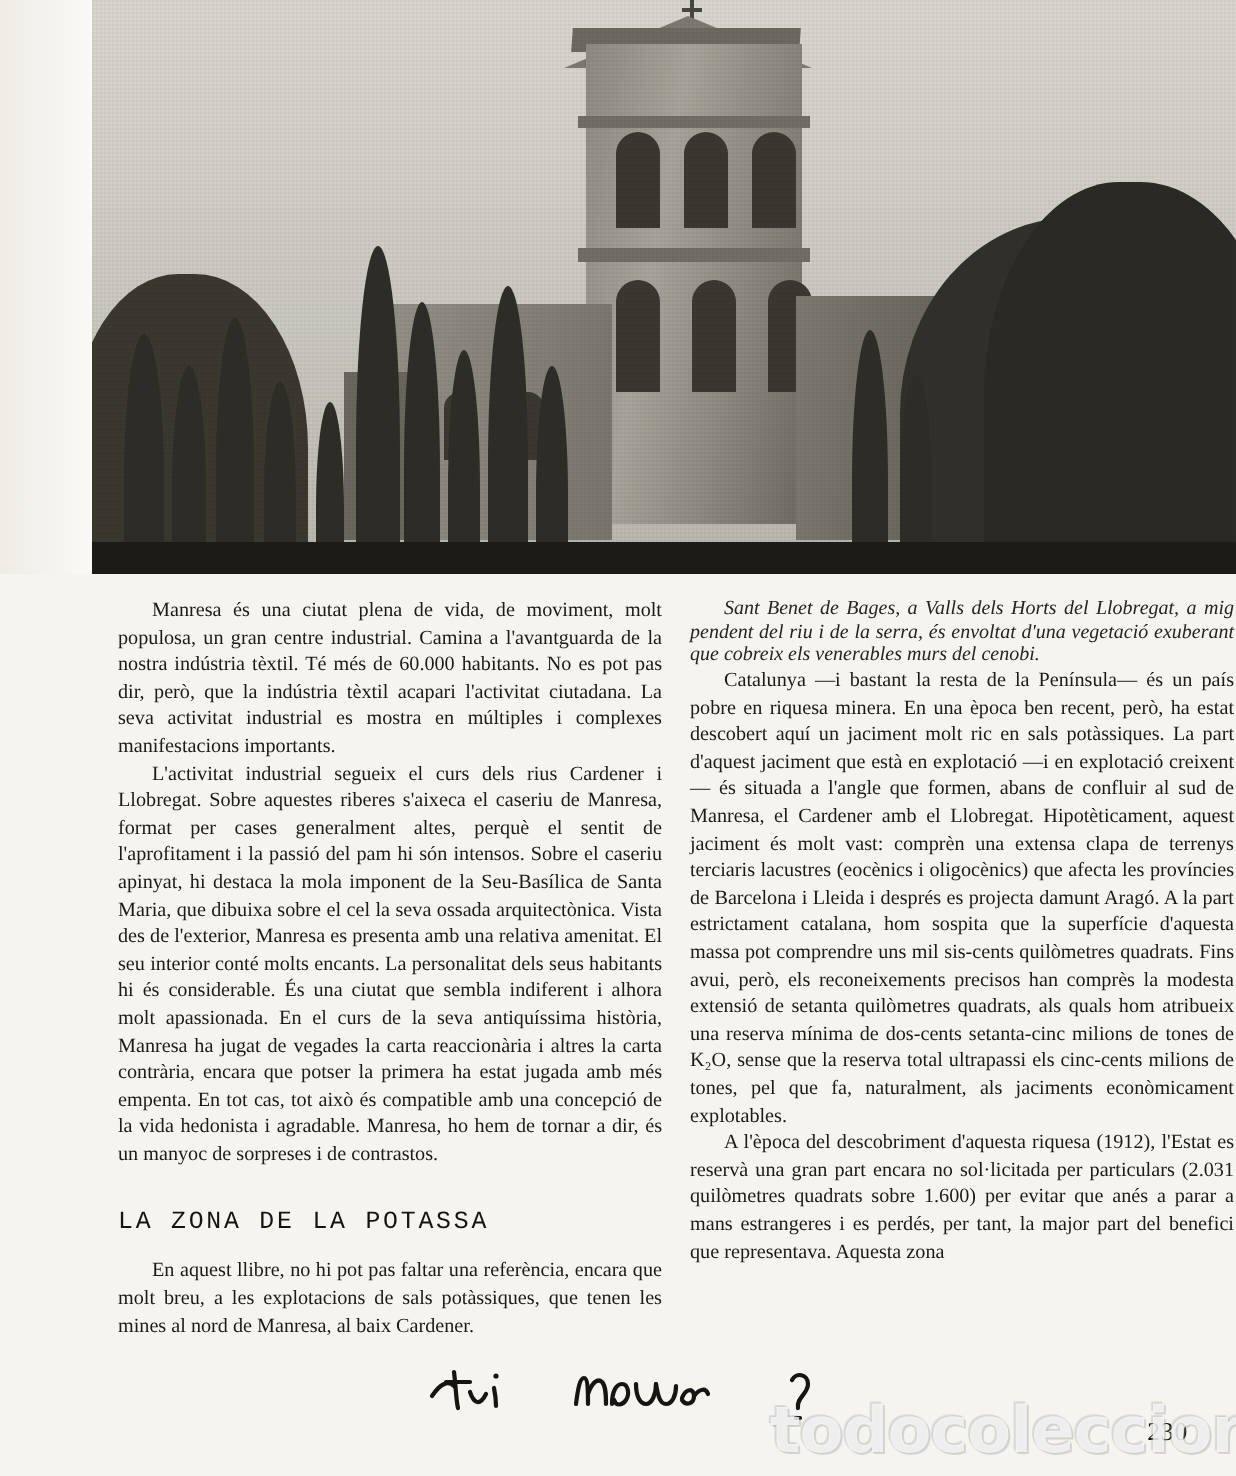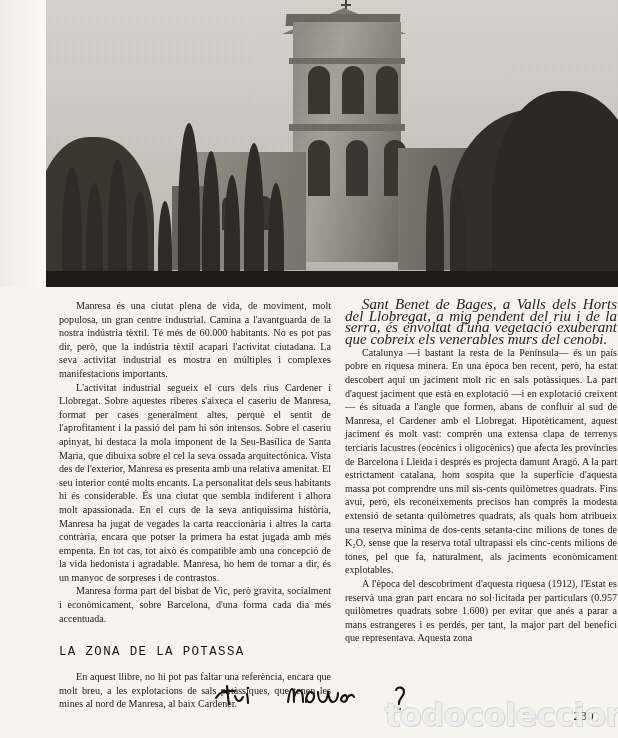--- a/index.html
+++ b/index.html
@@ -145,21 +145,21 @@
   .col p {
     margin: 0;
     text-indent: 17px;
     text-align: justify;
     text-justify: inter-word;
     hyphens: manual;
   }
   .caption {
     margin: 0 0 13px 0;
     font-style: italic;
-    font-size: 15px;
+    font-size: 10px;
     line-height: 11.7px;
     text-indent: 17px;
     text-align: justify;
     color: #262320;
   }
   h2.section-heading {
     margin: 20px 0 10px 0;
     font-size: 12.4px;
     line-height: 15px;
     font-weight: normal;
@@ -260,29 +260,28 @@
     <div class="cypress" style="left:404px;width:16px;height:100px;"></div>
     <div class="ground"></div>
     <div class="grain"></div>
   </div>
 
   <div id="content">
 
     <div class="col" id="col-left">
       <p>Manresa és una ciutat plena de vida, de moviment, molt populosa, un gran centre industrial. Camina a l'avantguarda de la nostra indústria tèxtil. Té més de 60.000 habitants. No es pot pas dir, però, que la indústria tèxtil acapari l'activitat ciutadana. La seva activitat industrial es mostra en múltiples i complexes manifestacions importants.</p>
       <p>L'activitat industrial segueix el curs dels rius Cardener i Llobregat. Sobre aquestes riberes s'aixeca el caseriu de Manresa, format per cases generalment altes, perquè el sentit de l'aprofitament i la passió del pam hi són intensos. Sobre el caseriu apinyat, hi destaca la mola imponent de la Seu-Basílica de Santa Maria, que dibuixa sobre el cel la seva ossada arquitectònica. Vista des de l'exterior, Manresa es presenta amb una relativa amenitat. El seu interior conté molts encants. La personalitat dels seus habitants hi és considerable. És una ciutat que sembla indiferent i alhora molt apassionada. En el curs de la seva antiquíssima història, Manresa ha jugat de vegades la carta reaccionària i altres la carta contrària, encara que potser la primera ha estat jugada amb més empenta. En tot cas, tot això és compatible amb una concepció de la vida hedonista i agradable. Manresa, ho hem de tornar a dir, és un manyoc de sorpreses i de contrastos.</p>
-      <p>Manresa forma part del bisbat de Vic, però gravita, socialment i econòmicament, sobre Barcelona, d'una forma cada dia més accentuada.</p>
       <h2 class="section-heading">LA ZONA DE LA POTASSA</h2>
       <p>En aquest llibre, no hi pot pas faltar una referència, encara que molt breu, a les explotacions de sals potàssiques, que tenen les mines al nord de Manresa, al baix Cardener.</p>
     </div>
 
     <div class="col" id="col-right">
       <p class="caption">Sant Benet de Bages, a Valls dels Horts del Llobregat, a mig pendent del riu i de la serra, és envoltat d'una vegetació exuberant que cobreix els venerables murs del cenobi.</p>
       <p>Catalunya —i bastant la resta de la Península— és un país pobre en riquesa minera. En una època ben recent, però, ha estat descobert aquí un jaciment molt ric en sals potàssiques. La part d'aquest jaciment que està en explotació —i en explotació creixent— és situada a l'angle que formen, abans de confluir al sud de Manresa, el Cardener amb el Llobregat. Hipotèticament, aquest jaciment és molt vast: comprèn una extensa clapa de terrenys terciaris lacustres (eocènics i oligocènics) que afecta les províncies de Barcelona i Lleida i després es projecta damunt Aragó. A la part estrictament catalana, hom sospita que la superfície d'aquesta massa pot comprendre uns mil sis-cents quilòmetres quadrats. Fins avui, però, els reconeixements precisos han comprès la modesta extensió de setanta quilòmetres quadrats, als quals hom atribueix una reserva mínima de dos-cents setanta-cinc milions de tones de K₂O, sense que la reserva total ultrapassi els cinc-cents milions de tones, pel que fa, naturalment, als jaciments econòmicament explotables.</p>
-      <p>A l'època del descobriment d'aquesta riquesa (1912), l'Estat es reservà una gran part encara no sol·licitada per particulars (0.957 quilòmetres quadrats sobre 1.600) per evitar que anés a parar a mans estrangeres i es perdés, per tant, la major part del benefici que representava. Aquesta zona</p>
+      <p>A l'època del descobriment d'aquesta riquesa (1912), l'Estat es reservà una gran part encara no sol·licitada per particulars (2.031 quilòmetres quadrats sobre 1.600) per evitar que anés a parar a mans estrangeres i es perdés, per tant, la major part del benefici que representava. Aquesta zona</p>
     </div>
   </div>
 
   <svg id="handwriting" viewBox="0 0 260 40">
     <g fill="none" stroke="#161514" stroke-width="2.1" stroke-linecap="round" stroke-linejoin="round">
       <path d="M6 20 C10 14, 14 12, 17 15"></path>
       <path d="M17 8 C18 16, 18 22, 19 26"></path>
       <path d="M13 13 L25 13"></path>
       <path d="M25 18 C27 24, 30 25, 33 19"></path>
       <path d="M37 16 C38 21, 38 24, 38 25"></path>

